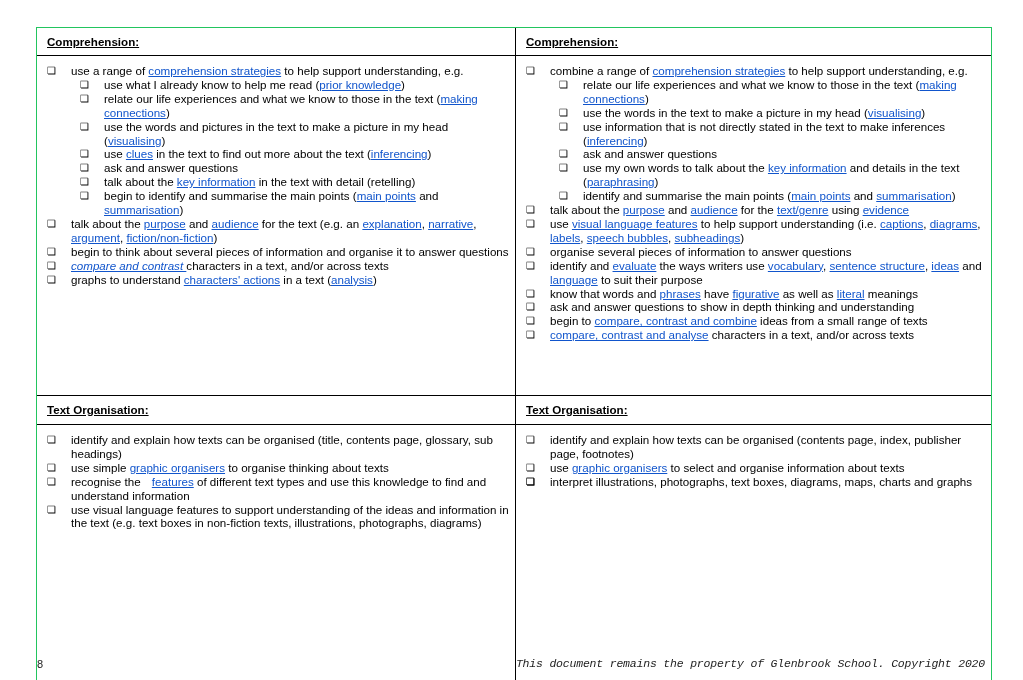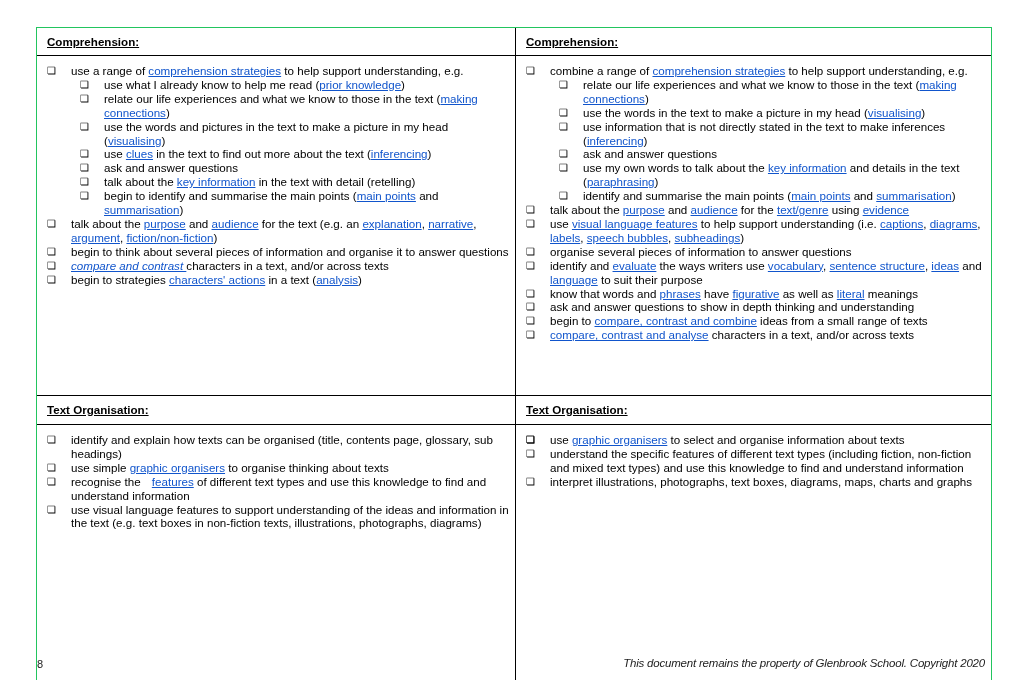--- a/index.html
+++ b/index.html
@@ -11,21 +11,21 @@
   .hline { position:absolute; left:0; right:0; height:1px; background:#000; }
   .cell { position:absolute; box-sizing:border-box; }
   .hdr { font-weight:bold; text-decoration:underline; font-size:11.6px; padding:7px 0 0 10px; }
   ul.lst { list-style:none; margin:0; padding:0; font-size:11.6px; line-height:13.9px; }
   ul.lst > li { position:relative; padding-left:24px; }
   .box { position:absolute; left:0; top:0; font-size:10px; line-height:13.9px; }
   a.lk { color:#1155cc; text-decoration:underline; }
   .footer-page { position:absolute; left:37px; top:658px; font-family:"Liberation Sans", sans-serif;
                  font-size:11px; color:#222; }
   .footer-copy { position:absolute; right:38px; top:657px; font-style:italic; font-size:11.5px;
-                 color:#222; font-family:Liberation Sans, sans-serif; letter-spacing:-0.2px; }
+                 color:#222; font-family:Liberation Mono, monospace; letter-spacing:-0.2px; }
 </style>
 </head>
 <body>
 
 <div class="tbl">
   <div class="vline"></div>
   <div class="hline" style="top:27px"></div>
   <div class="hline" style="top:367px"></div>
   <div class="hline" style="top:396px"></div>
 
@@ -38,21 +38,21 @@
         <li style="padding-left: 57px;"><span class="box" style="left: 33px;">❏</span><span>use what I already know to help me read (</span><a class="lk" style="color: rgb(17, 85, 204);">prior knowledge</a><span>)</span></li>
         <li style="padding-left: 57px;"><span class="box" style="left: 33px;">❏</span><span>relate our life experiences and what we know to those in the text (</span><a class="lk" style="color: rgb(17, 85, 204);">making connections</a><span>)</span></li>
         <li style="padding-left: 57px;"><span class="box" style="left: 33px;">❏</span><span>use the words and pictures in the text to make a picture in my head (</span><a class="lk" style="color: rgb(17, 85, 204);">visualising</a><span>)</span></li>
         <li style="padding-left: 57px;"><span class="box" style="left: 33px;">❏</span><span>use </span><a class="lk" style="color: rgb(17, 85, 204); text-decoration: underline;">clues</a><span> in the text to find out more about the text (</span><a class="lk" style="color: rgb(17, 85, 204);">inferencing</a><span>)</span></li>
         <li style="padding-left: 57px;"><span class="box" style="left: 33px;">❏</span><span>ask and answer questions</span></li>
         <li style="padding-left: 57px;"><span class="box" style="left: 33px;">❏</span><span>talk about the </span><a class="lk" style="color: rgb(17, 85, 204);">key information</a><span> in the text with detail (retelling)</span></li>
         <li style="padding-left: 57px;"><span class="box" style="left: 33px;">❏</span><span>begin to identify and summarise the main points (</span><a class="lk" style="color: rgb(17, 85, 204);">main points</a><span> and </span><a class="lk" style="color: rgb(17, 85, 204);">summarisation</a><span>)</span></li>
         <li><span class="box">❏</span><span>talk about the </span><a class="lk" style="color: rgb(17, 85, 204);">purpose</a><span> and </span><a class="lk" style="color: rgb(17, 85, 204);">audience</a><span> for the text (e.g. an </span><a class="lk" style="color: rgb(17, 85, 204);">explanation</a><span>, </span><a class="lk" style="color: rgb(17, 85, 204);">narrative</a><span>, </span><a class="lk" style="color: rgb(17, 85, 204);">argument</a><span>, </span><a class="lk" style="color: rgb(17, 85, 204);">fiction/non-fiction</a><span>)</span></li>
         <li><span class="box">❏</span><span>begin to think about several pieces of information and organise it to answer questions</span></li>
         <li><span class="box">❏</span><a class="lk" style="color: rgb(17, 85, 204); font-style: italic;">compare and contrast </a><span>characters in a text, and/or across texts</span></li>
-        <li><span class="box">❏</span><span>begin to strategies </span><a class="lk" style="color: rgb(17, 85, 204); margin-top: 28px;">characters' actions</a><span> in a text (</span><a class="lk" style="color: rgb(17, 85, 204);">analysis</a><span>)</span></li>
+        <li><span class="box">❏</span><span>graphs to understand </span><a class="lk" style="color: rgb(17, 85, 204); margin-top: 28px;">characters' actions</a><span> in a text (</span><a class="lk" style="color: rgb(17, 85, 204);">analysis</a><span>)</span></li>
       </ul>
     </div>
   <div class="cell" style="left:489px;top:36px;width:460px">
       <ul class="lst">
         <li><span class="box">❏</span><span>combine a range of </span><a class="lk" style="color: rgb(17, 85, 204);">comprehension strategies</a><span> to help support understanding, e.g.</span></li>
         <li style="padding-left: 57px;"><span class="box" style="left: 33px;">❏</span><span>relate our life experiences and what we know to those in the text (</span><a class="lk" style="color: rgb(17, 85, 204);">making connections</a><span>)</span></li>
         <li style="padding-left: 57px;"><span class="box" style="left: 33px;">❏</span><span>use the words in the text to make a picture in my head (</span><a class="lk" style="color: rgb(17, 85, 204);">visualising</a><span>)</span></li>
         <li style="padding-left: 57px;"><span class="box" style="left: 33px;">❏</span><span>use information that is not directly stated in the text to make inferences (</span><a class="lk" style="color: rgb(17, 85, 204);">inferencing</a><span>)</span></li>
         <li style="padding-left: 57px;"><span class="box" style="left: 33px;">❏</span><span>ask and answer questions</span></li>
         <li style="padding-left: 57px;"><span class="box" style="left: 33px;">❏</span><span>use my own words to talk about the </span><a class="lk" style="color: rgb(17, 85, 204);">key information</a><span> and details in the text (</span><a class="lk" style="color: rgb(17, 85, 204);">paraphrasing</a><span>)</span></li>
@@ -74,22 +74,22 @@
   <div class="cell" style="left:10px;top:405px;width:462px">
       <ul class="lst">
         <li><span class="box">❏</span><span>identify and explain how texts can be organised (title, contents page, glossary, sub headings)</span></li>
         <li><span class="box">❏</span><span>use simple </span><a class="lk" style="color: rgb(17, 85, 204);">graphic organisers</a><span> to organise thinking about texts</span></li>
         <li><span class="box">❏</span><span>recognise the </span><a class="lk" style="color: rgb(17, 85, 204); padding-left: 8px;">features</a><span> of different text types and use this knowledge to find and understand information</span></li>
         <li><span class="box">❏</span><span>use visual language features to support understanding of the ideas and information in the text (e.g. text boxes in non-fiction texts, illustrations, photographs, diagrams)</span></li>
       </ul>
     </div>
   <div class="cell" style="left:489px;top:405px;width:460px">
       <ul class="lst">
+        <li><span class="box">❏</span><span>identify and explain how texts can be organised (contents page, index, publisher page, footnotes)</span></li>
+        <li><span class="box">❏</span><span>use </span><a class="lk" style="color: rgb(17, 85, 204);">graphic organisers</a><span> to select and organise information about texts</span></li>
         <li><span class="box">❏</span></li>
-        <li><span class="box">❏</span><span>use </span><a class="lk" style="color: rgb(17, 85, 204);">graphic organisers</a><span> to select and organise information about texts</span></li>
-        <li><span class="box">❏</span><span>understand the specific features of different text types (including fiction, non-fiction and mixed text types) and use this knowledge to find and understand information</span></li>
         <li><span class="box">❏</span><span>interpret illustrations, photographs, text boxes, diagrams, maps, charts and graphs</span></li>
       </ul>
     </div>
 </div>
 
 <div class="footer-page">8</div>
 <div class="footer-copy">This document remains the property of Glenbrook School. Copyright 2020</div>
 
 </body></html>

